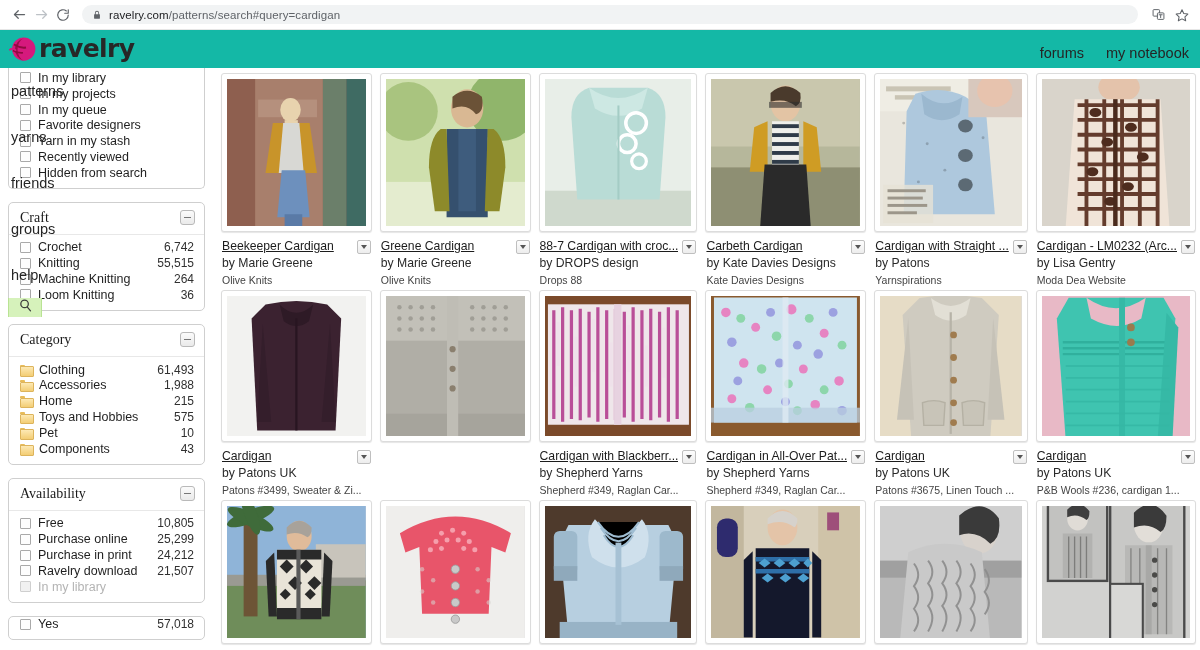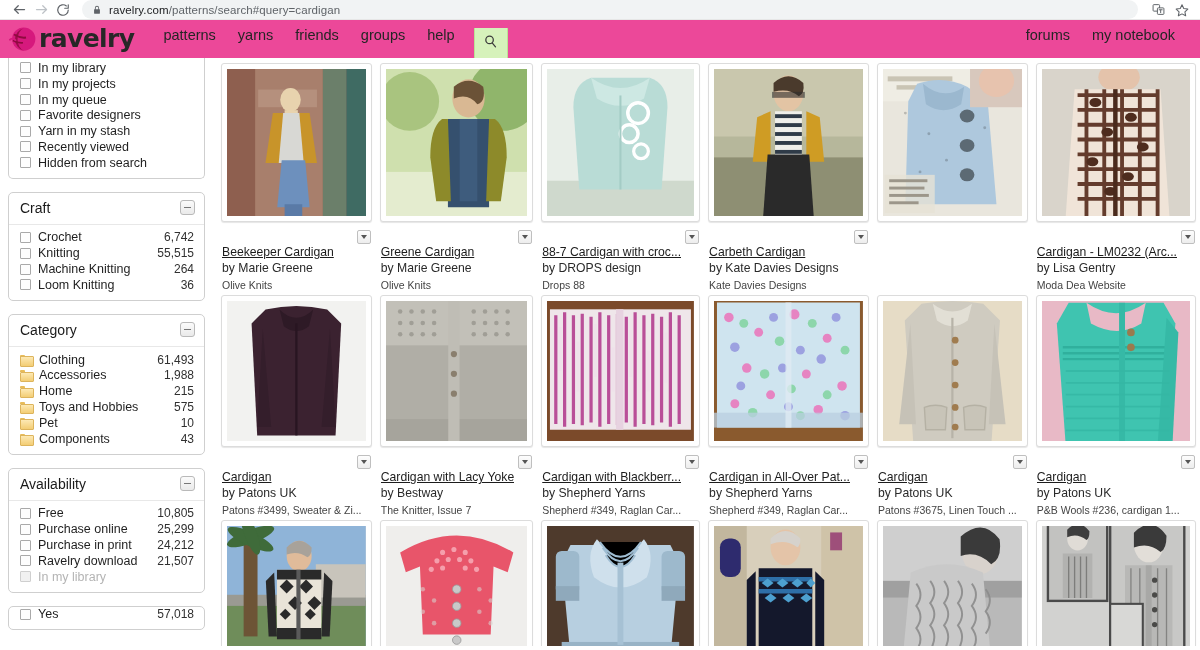--- a/index.html
+++ b/index.html
@@ -6,21 +6,21 @@
   html, body {
     margin: 0; padding: 0;
     width: 1200px; height: 650px;
     overflow: hidden;
     background: #ffffff;
     font-family: "Liberation Sans", sans-serif;
   }
 
   
   #browser-chrome {
-    height: 20px;
+    height: 30px;
     background: #ffffff;
     display: flex;
     align-items: center;
     padding: 0 8px;
     border-bottom: 1px solid #e6e6e6;
   }
   .nav-btn {
     width: 22px; height: 20px;
     display: flex; align-items: center; justify-content: center;
     color: #5f6368;
@@ -48,24 +48,25 @@
     text-overflow: ellipsis;
     letter-spacing: 0.1px;
   }
   #url-text .domain { color: #202124; }
   #chrome-right { display: flex; align-items: center; gap: 4px; margin-left: 10px; flex: 0 0 auto; }
   .chrome-icon { width: 20px; height: 20px; display:flex; align-items:center; justify-content:center; color:#5f6368; }
 
   
   #ravelry-header {
     height: 38px;
-    background: #ec4899;
+    background: #14b8a6;
     display: flex;
-    align-items: flex-end;
+    align-items: flex-start;
     position: relative;
+    flex-direction: column;
   }
   #logo {
     display: flex;
     align-items: center;
     margin-left: 8px;
     margin-right: 18px;
     height: 38px;
     flex: 0 0 auto;
   }
   #logo-mark {
@@ -94,21 +95,21 @@
   #nav-search-btn {
     width: 34px; height: 30px;
     background: #d6f2bb;
     margin-left: 8px;
     display: flex; align-items: center; justify-content: center;
     border-left: 1px solid #b9e394;
     border-right: 1px solid #b9e394;
   }
   #header-right {
     position: absolute;
-    right: 14px;
+    right: 0;
     display: flex;
     align-items: center;
   }
 
   
   #page-body {
     display: flex;
     height: 588px;
     background: #fff;
     align-items: flex-start;
@@ -139,20 +140,21 @@
     display: flex;
     align-items: center;
     justify-content: space-between;
     padding: 7px 9px 8px 11px;
     border-bottom: 1px solid #e8e8e8;
     margin-bottom: 5px;
   }
   .facet-title {
     font-size: 14px;
     color: #1a1a1a;
+    font-family: Liberation Serif, serif;
   }
   .collapse-btn {
     width: 15px; height: 15px;
     border: 1px solid #b9b9b9;
     border-radius: 3px;
     background: linear-gradient(#fbfbfb, #eaeaea);
     display: flex; align-items: center; justify-content: center;
     font-size: 10px;
     color: #6a6a6a;
     line-height: 1;
@@ -232,21 +234,20 @@
   }
   .pattern-title {
     font-size: 12.2px;
     color: #1c1c1c;
     text-decoration: underline;
     white-space: nowrap;
     overflow: hidden;
     text-overflow: ellipsis;
     flex: 1 1 auto;
     line-height: 14px;
-    margin-top: 16px;
   }
   .caret-btn {
     width: 14px; height: 14px;
     border: 1px solid #bfbfbf;
     border-radius: 2px;
     background: linear-gradient(#fdfdfd,#ededed);
     flex: 0 0 auto;
     display: flex; align-items: center; justify-content: center;
     margin-top: 1px;
   }
@@ -666,20 +667,30 @@
                   <rect x="7" y="75" width="26" height="2"></rect>
                   <rect x="7" y="80" width="24" height="2"></rect>
                   <rect x="7" y="85" width="27" height="2"></rect>
                   <rect x="7" y="90" width="20" height="2"></rect>
                 </g>
                 <rect x="62" y="0" width="38" height="26" fill="#d8c8bd"></rect>
                 <ellipse cx="80" cy="8" rx="12" ry="11" fill="#e7c3ae"></ellipse>
               </svg>
             </div>
           </div>
+          <div class="card-meta">
+            <div class="title-row">
+              <a class="pattern-title">Cardigan with Straight ...</a>
+              <span class="caret-btn">
+                <i></i>
+              </span>
+            </div>
+            <div class="pattern-author">by Patons</div>
+            <div class="pattern-source">Yarnspirations</div>
+          </div>
         </div>
         <div class="card ">
           <div class="thumb-frame">
             <div class="thumb">
               <svg viewBox="0 0 100 100" preserveAspectRatio="xMidYMid slice">
                 <rect width="100" height="100" fill="#d9d4cb"></rect>
                 <ellipse cx="52" cy="6" rx="14" ry="10" fill="#e4c3ab"></ellipse>
                 <path d="M22 14 h58 l6 86 h-70z" fill="#f0e4d8"></path>
                 <g fill="#5a3626">
                   <path d="M22 14 h58 l6 86 h-70z" opacity="0"></path>
@@ -778,30 +789,20 @@
                 <rect x="0" y="84" width="100" height="16" fill="#a6a49c"></rect>
                 <rect x="44" y="0" width="8" height="100" fill="#bfbdb5"></rect>
                 <g fill="#8a7f6e">
                   <circle cx="48" cy="38" r="2.2"></circle>
                   <circle cx="48" cy="52" r="2.2"></circle>
                   <circle cx="48" cy="66" r="2.2"></circle>
                 </g>
               </svg>
             </div>
           </div>
-          <div class="card-meta">
-            <div class="title-row">
-              <a class="pattern-title">Cardigan with Lacy Yoke</a>
-              <span class="caret-btn">
-                <i></i>
-              </span>
-            </div>
-            <div class="pattern-author">by Bestway</div>
-            <div class="pattern-source">The Knitter, Issue 7</div>
-          </div>
         </div>
         <div class="card row2">
           <div class="thumb-frame">
             <div class="thumb">
               <svg viewBox="0 0 100 100" preserveAspectRatio="xMidYMid slice">
                 <rect width="100" height="100" fill="#7b4a2a"></rect>
                 <rect x="2" y="8" width="96" height="82" fill="#efe6ea"></rect>
                 <g stroke="#b0358a" stroke-width="2.2" opacity="0.85">
     <path d="M6 12 v74 M12 10 v78 M18 12 v74 M24 11 v76 M30 13 v72 M36 10 v78 M42 12 v74 M48 11 v76 M54 13 v72 M60 10 v78 M66 12 v74 M72 11 v76 M78 13 v72 M84 10 v78 M90 12 v74"></path>
   </g>

